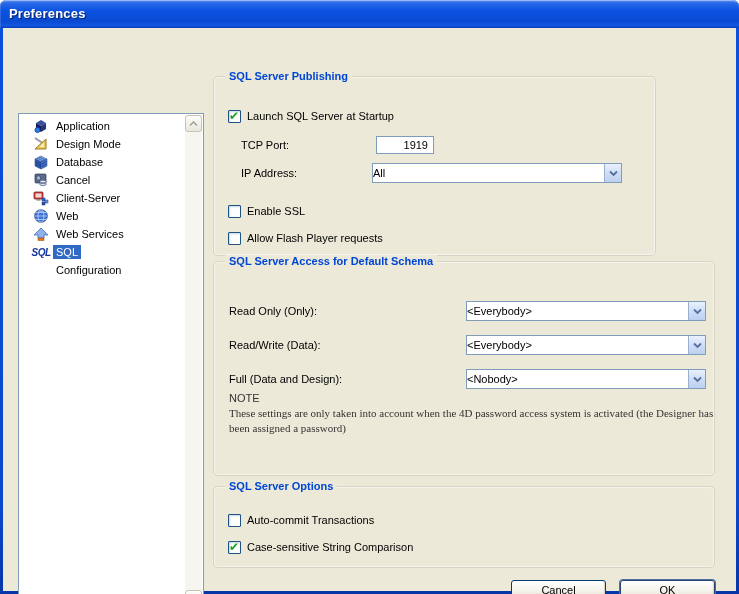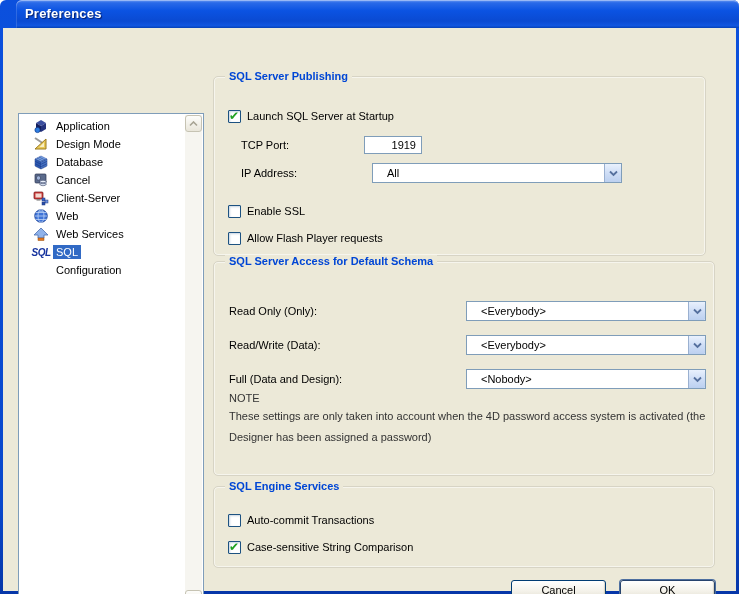--- a/index.html
+++ b/index.html
@@ -12,21 +12,20 @@
   .window{
     position:relative;width:739px;height:594px;
     background:linear-gradient(180deg,#0b50dd 0%,#0a48cc 85%,#0636a8 100%);
     border-radius:6px 6px 0 0;
   }
   .titlebar{
     position:absolute;left:0;top:0;right:0;height:28px;
     background:linear-gradient(180deg,#6d9bf2 0%,#2a6ae8 10%,#0b53e2 38%,#0a4ad2 75%,#1156e0 92%,#0540b4 100%);
     border-radius:6px 6px 0 0;
     box-shadow:inset 0 1px 0 rgba(255,255,255,.35), inset 1px 0 0 rgba(255,255,255,.15);
-    margin-left:16px;
   }
   .title{
     position:absolute;left:9px;top:6px;
     color:#fff;font-weight:bold;font-size:13px;
     text-shadow:1px 1px 1px rgba(0,10,60,.7);
     letter-spacing:.2px;
   }
   .client{
     position:absolute;left:3px;top:28px;right:3px;bottom:3px;
     background:var(--client-bg,#ece9d8);
@@ -57,21 +56,21 @@
   
   .groupbox{
     position:absolute;box-sizing:border-box;
     border:1px solid #d7d4c5;border-radius:5px;
     box-shadow:inset 0 0 0 1px rgba(255,255,255,.55);
   }
   .gb-title{
     position:absolute;top:-7px;left:11px;background:var(--client-bg,#ece9d8);
     padding:0 4px;font-weight:bold;color:var(--accent-blue,#0046d5);font-size:11px;white-space:nowrap;
   }
-  .gb1{left:210px;top:48px;width:493px;height:180px;}
+  .gb1{left:210px;top:48px;width:443px;height:180px;}
   .gb2{left:210px;top:233px;width:502px;height:215px;}
   .gb3{left:210px;top:458px;width:502px;height:82px;}
   .row{position:absolute;display:flex;align-items:flex-start;gap:6px;white-space:nowrap;}
   .flabel{position:absolute;white-space:nowrap;}
   
   .checkbox{
     width:13px;height:13px;box-sizing:border-box;background:#fff;
     border:1px solid #1d5281;border-radius:1px;position:relative;flex:0 0 13px;
     box-shadow:inset 1px 1px 2px rgba(120,150,180,.4);
   }
@@ -83,29 +82,29 @@
   .textbox{
     position:absolute;box-sizing:border-box;height:18px;
     border:1px solid #7f9db9;background:#fff;font-family:inherit;font-size:11px;
     text-align:right;padding:0 5px;outline:none;
   }
   
   .combo{
     position:absolute;box-sizing:border-box;height:20px;background:#fff;
     border:1px solid #7f9db9;display:flex;align-items:center;cursor:default;
   }
-  .combo-value{flex:1;padding:0 14px;overflow:hidden;}
+  .combo-value{flex:1;padding:0 0;overflow:hidden;}
   .combo-btn{
     width:17px;height:100%;box-sizing:border-box;flex:0 0 17px;
     background:linear-gradient(180deg,#e9f1fd 0%,#cfdef6 50%,#bcd0f0 100%);
     border-left:1px solid #9ab0d0;border-radius:0 1px 1px 0;
     display:flex;align-items:center;justify-content:center;
   }
   .note-title{position:absolute;color:#333;}
-  .note-text{position:absolute;width:497px;line-height:21px;color:#333;}
+  .note-text{position:absolute;width:497px;line-height:15px;color:#333;font-family:Liberation Serif, serif;}
   
   .btn{
     position:absolute;width:95px;height:20px;box-sizing:border-box;
     border:1px solid #003c74;border-radius:3px;
     background:linear-gradient(180deg,#fff 0%,#f4f2ea 55%,#e3dfd2 100%);
     font-family:inherit;font-size:11px;color:#000;text-align:center;
     box-shadow:inset -1px -1px 1px rgba(160,150,120,.35);
     cursor:default;
   }
   .btn.default{
@@ -236,21 +235,21 @@
 
     <div class="groupbox gb1">
       <span class="gb-title">SQL Server Publishing</span>
 
       <div class="row" style="left:14px;top:33px">
         <span class="checkbox checked"></span>
         <span>Launch SQL Server at Startup</span>
       </div>
 
       <span class="flabel" style="left:27px;top:62px">TCP Port:</span>
-      <input class="textbox" style="left: 150px; top: 59px; width: 58px;" value="1919">
+      <input class="textbox" style="left: 162px; top: 59px; width: 58px;" value="1919">
 
       <span class="flabel" style="left:27px;top:90px">IP Address:</span>
       <div class="combo" style="left:158px;top:86px;width:250px">
         <span class="combo-value">All</span>
         <span class="combo-btn">
           <svg width="9" height="7" viewBox="0 0 9 7">
               <polyline points="1,1.5 4.5,5 8,1.5" fill="none" stroke="#55709e" stroke-width="1.8"></polyline>
             </svg>
         </span>
       </div>
@@ -297,21 +296,21 @@
               <polyline points="1,1.5 4.5,5 8,1.5" fill="none" stroke="#55709e" stroke-width="1.8"></polyline>
             </svg>
         </span>
       </div>
 
       <span class="note-title" style="left:15px;top:130px">NOTE</span>
       <div class="note-text" style="left:15px;top:144px">These settings are only taken into account when the 4D password access system is activated (the Designer has been assigned a password)</div>
     </div>
 
     <div class="groupbox gb3">
-      <span class="gb-title">SQL Engine Services</span>
+      <span class="gb-title">SQL Server Options</span>
 
       <div class="row" style="left:14px;top:27px">
         <span class="checkbox"></span>
         <span>Auto-commit Transactions</span>
       </div>
 
       <div class="row" style="left:14px;top:54px">
         <span class="checkbox checked"></span>
         <span>Case-sensitive String Comparison</span>
       </div>

